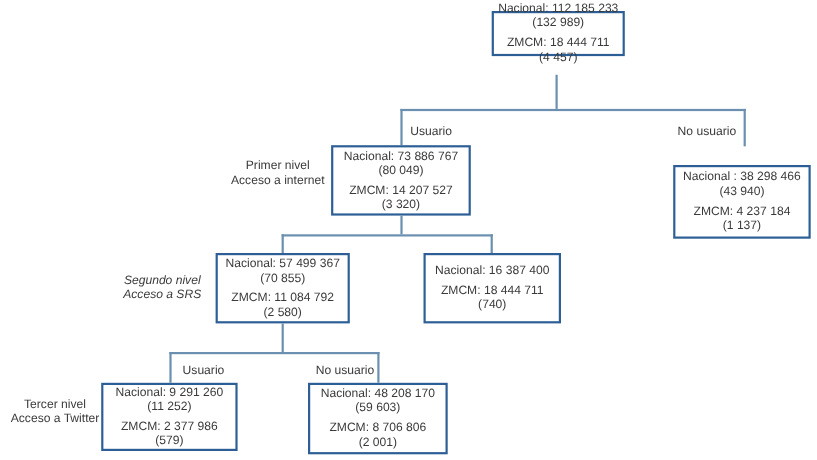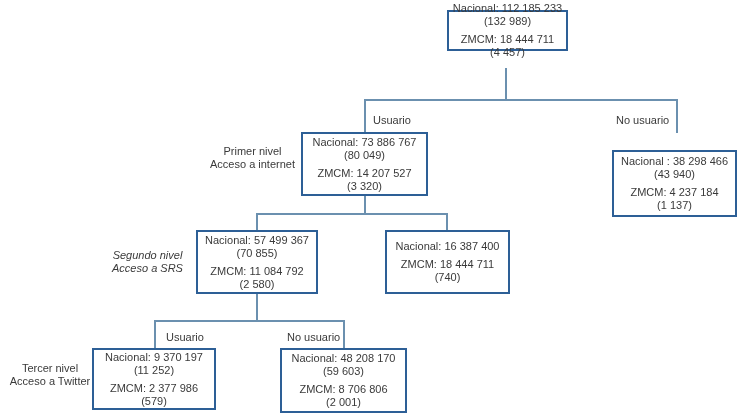--- a/index.html
+++ b/index.html
@@ -127,21 +127,21 @@
       <div>Nacional: 16 387 400</div>
     </div>
     <div class="grp">
       <div>ZMCM: 18 444 711</div>
       <div>(740)</div>
     </div>
   </div>
 
   <div class="node" style="left:92px;top:348px;width:124px;height:62px;">
     <div class="grp">
-      <div>Nacional: 9 370 197</div>
+      <div>Nacional: 9 291 260</div>
       <div>(11 252)</div>
     </div>
     <div class="grp">
       <div>ZMCM: 2 377 986</div>
       <div>(579)</div>
     </div>
   </div>
 
   <div class="node" style="left:280px;top:348px;width:127px;height:65px;">
     <div class="grp">

